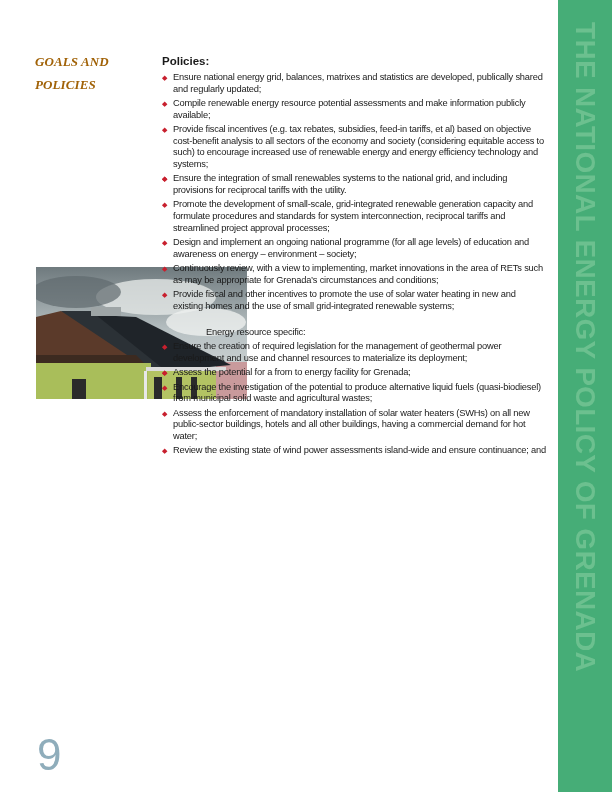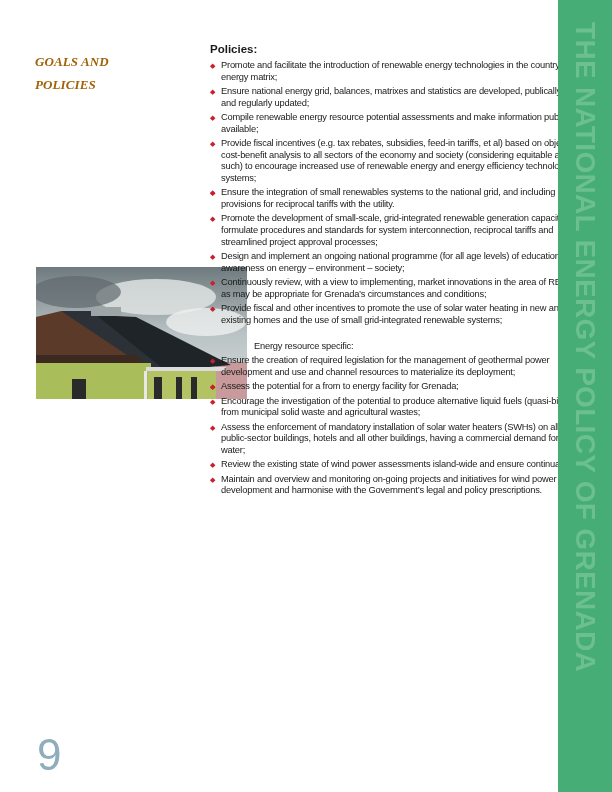--- a/index.html
+++ b/index.html
@@ -1,18 +1,18 @@
 <!DOCTYPE html>
 <html><head>
   <meta charset="utf-8">
   <style>
     html, body { margin: 0; padding: 0; background: #ffffff; }
     body { width: 612px; height: 792px; position: relative; overflow: hidden; font-family: "Liberation Sans Narrow", "Liberation Sans", sans-serif; color: #1a1a1a; }
     .side-heading { position: absolute; left: 35px; top: 50px; font-family: Liberation Serif, serif; font-weight: bold; font-style: italic; font-size: 13px; line-height: 23px; color: #a16207; letter-spacing: 0.1px; }
-    .content { position: absolute; left: 162px; top: 44px; width: 385px; font-size: 9.3px; line-height: 11.8px; letter-spacing: -0.2px; margin-left: 48px; }
+    .content { position: absolute; left: 162px; top: 56px; width: 385px; font-size: 9.3px; line-height: 11.8px; letter-spacing: -0.2px; }
     .policies-title { font-family: "Liberation Sans", sans-serif; font-weight: bold; font-size: 11.5px; margin: 0 0 4px 0; letter-spacing: 0; }
     ul.blist { list-style: none; margin: 0; padding: 0; }
     ul.blist li { position: relative; padding-left: 11px; margin-bottom: 2.4px; }
     ul.blist li .bullet { position: absolute; left: 0; top: 0; color: #c8202e; font-size: 7px; line-height: 11.8px; }
     .indent-block { margin-left: 97px; }
     .section-label { margin-top: 14px; margin-bottom: 3px; padding-left: 44px; }
     .photo { position: absolute; left: 36px; top: 267px; width: 211px; height: 132px; overflow: hidden; background: #8a9498; }
     .page-number { position: absolute; left: 37px; top: 730px; font-family: "Liberation Sans", sans-serif; font-size: 44px; color: #8fadbb; line-height: 50px; }
     .side-band { position: absolute; left: 558px; top: 0; width: 54px; height: 792px; background: #46ad77; }
     .band-text { position: absolute; left: 50%; top: 22px; width: 54px; writing-mode: vertical-rl; transform: translateX(-50%); font-family: "Liberation Sans", sans-serif; font-weight: bold; font-size: 28px; color: #6cc08f; letter-spacing: 0.3px; white-space: nowrap; text-align: left; line-height: 54px; }
@@ -51,21 +51,20 @@
     <rect x="118" y="110" width="8" height="22" fill="#2a2a2a"></rect>
     <rect x="140" y="110" width="6" height="22" fill="#2a2a2a"></rect>
     <rect x="155" y="110" width="6" height="22" fill="#2a2a2a"></rect>
     <rect x="108" y="104" width="3" height="28" fill="#e8e8e8"></rect>
   </svg>
 </div>
 
 <div class="content">
   <div class="policies-title">Policies:</div>
   <ul class="blist">
-    <li><span class="bullet">◆</span><span>Promote and facilitate the introduction of renewable energy technologies in the country’s energy matrix;</span></li>
     <li><span class="bullet">◆</span><span>Ensure national energy grid, balances, matrixes and statistics are developed, publically shared and regularly updated;</span></li>
     <li><span class="bullet">◆</span><span>Compile renewable energy resource potential assessments and make information publicly available;</span></li>
     <li><span class="bullet">◆</span><span>Provide fiscal incentives (e.g. tax rebates, subsidies, feed-in tariffs, et al) based on objective cost-benefit analysis to all sectors of the economy and society (considering equitable access to such) to encourage increased use of renewable energy and energy efficiency technology and systems;</span></li>
     <li><span class="bullet">◆</span></li>
   </ul>
   <ul class="blist">
     <li><span class="bullet">◆</span><span>Ensure the integration of small renewables systems to the national grid, and including provisions for reciprocal tariffs with the utility.</span></li>
   </ul>
   <ul class="blist indent-block">
     <li><span class="bullet">◆</span><span>Promote the development of small-scale, grid-integrated renewable generation capacity and formulate procedures and standards for system interconnection, reciprocal tariffs and streamlined project approval processes;</span></li>
@@ -75,21 +74,20 @@
   </ul>
 
   <div class="section-label">Energy resource specific:</div>
   <ul class="blist">
     <li><span class="bullet">◆</span><span>Ensure the creation of required legislation for the management of geothermal power development and use and channel resources to materialize its deployment;</span></li>
     <li><span class="bullet">◆</span></li>
     <li><span class="bullet">◆</span><span>Assess the potential for a from to energy facility for Grenada;</span></li>
     <li><span class="bullet">◆</span><span>Encourage the investigation of the potential to produce alternative liquid fuels (quasi-biodiesel) from municipal solid waste and agricultural wastes;</span></li>
     <li><span class="bullet">◆</span><span>Assess the enforcement of mandatory installation of solar water heaters (SWHs) on all new public-sector buildings, hotels and all other buildings, having a commercial demand for hot water;</span></li>
     <li><span class="bullet">◆</span><span>Review the existing state of wind power assessments island-wide and ensure continuance; and</span></li>
-    <li><span class="bullet">◆</span><span>Maintain and overview and monitoring on-going projects and initiatives for wind power development and harmonise with the Government’s legal and policy prescriptions.</span></li>
   </ul>
 </div>
 
 <div class="page-number">9</div>
 
 <div class="side-band">
   <div class="band-text">THE NATIONAL ENERGY POLICY OF GRENADA</div>
 </div>
 
 </body></html>

